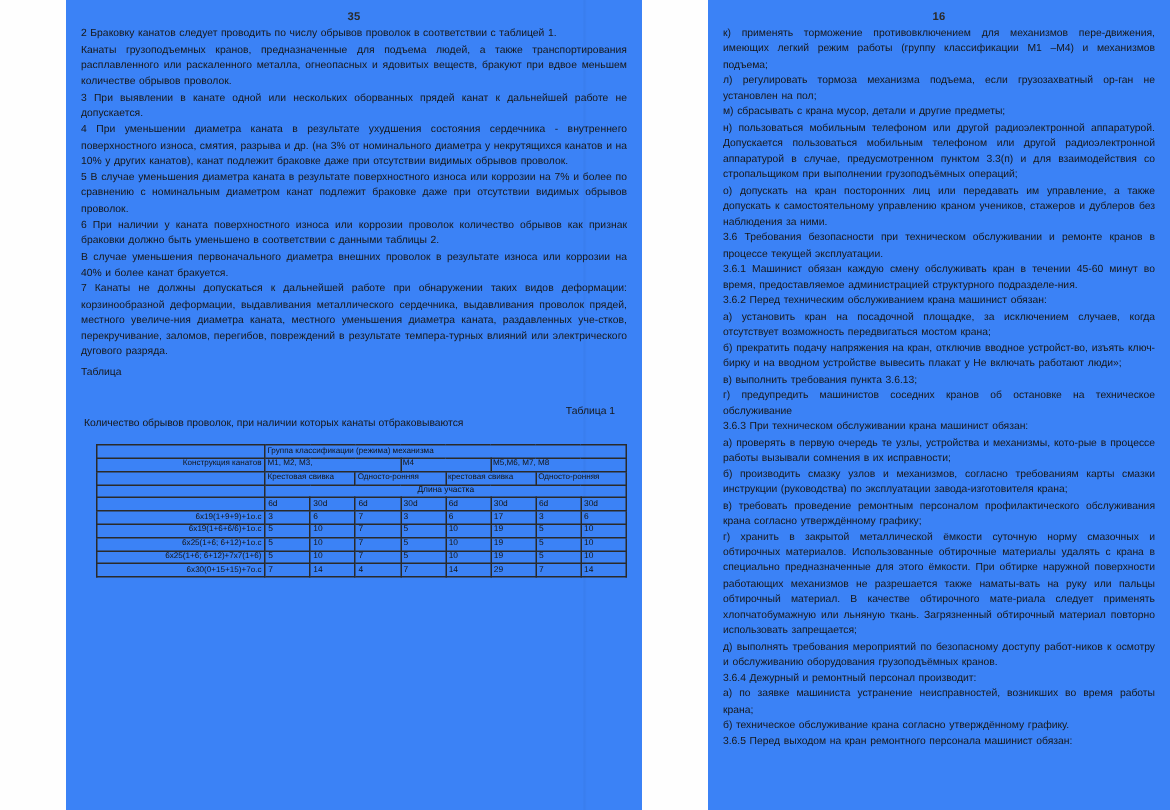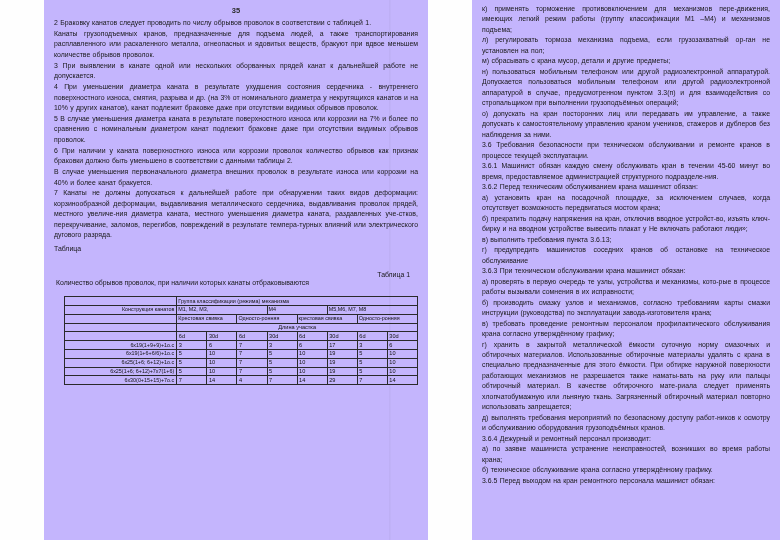--- a/index.html
+++ b/index.html
@@ -22,21 +22,21 @@
     background: #fefefe;
     display: flex;
     flex-direction: row;
   }
   .page {
     position: relative;
     width: 390px;
     height: 540px;
     box-sizing: border-box;
     padding: 4px 10px 0 10px;
-    background: #c4b5fd;
+    background: #3b82f6;
     margin-left: 44px;
   }
   .page-number {
     text-align: center;
     font-size: 7.5px;
     letter-spacing: 0.2px;
     color: #2b2b2b;
     margin: 2px 0 3px 0;
     font-weight: 600;
   }
@@ -250,20 +250,21 @@
           <td class="c-val">29</td>
           <td class="c-val">7</td>
           <td class="c-val">14</td>
         </tr>
       </tbody>
     </table>
   </div>
 
   <div class="page">
 
+    <div class="page-number">16</div>
 
     <p class="list-para">к) применять торможение противовключением для механизмов пере-движения, имеющих легкий режим работы (группу классификации М1 –М4) и механизмов подъема;</p>
     <p class="list-para">л) регулировать тормоза механизма подъема, если грузозахватный ор-ган не установлен на пол;</p>
     <p class="list-para">м) сбрасывать с крана мусор, детали и другие предметы;</p>
     <p class="list-para">н) пользоваться мобильным телефоном или другой радиоэлектронной аппаратурой. Допускается пользоваться мобильным телефоном или другой радиоэлектронной аппаратурой в случае, предусмотренном пунктом 3.3(п) и для взаимодействия со стропальщиком при выполнении грузоподъёмных операций;</p>
     <p class="list-para">о) допускать на кран посторонних лиц или передавать им управление, а также допускать к самостоятельному управлению краном учеников, стажеров и дублеров без наблюдения за ними.</p>
     <p class="list-para">3.6 Требования безопасности при техническом обслуживании и ремонте кранов в процессе текущей эксплуатации.</p>
     <p class="list-para">3.6.1 Машинист обязан каждую смену обслуживать кран в течении 45-60 минут во время, предоставляемое администрацией структурного подразделе-ния.</p>
     <p class="list-para">3.6.2 Перед техническим обслуживанием крана машинист обязан:</p>
     <p class="list-para">а) установить кран на посадочной площадке, за исключением случаев, когда отсутствует возможность передвигаться мостом крана;</p>

